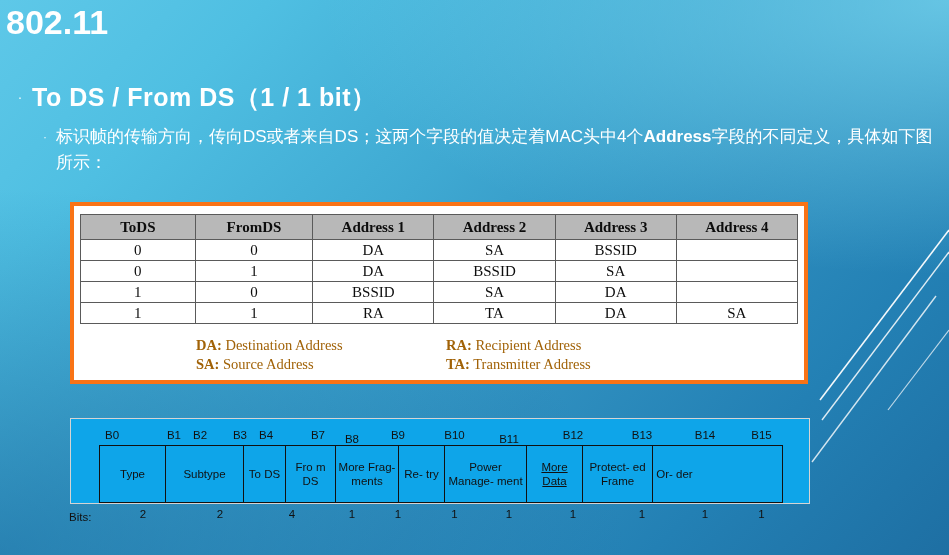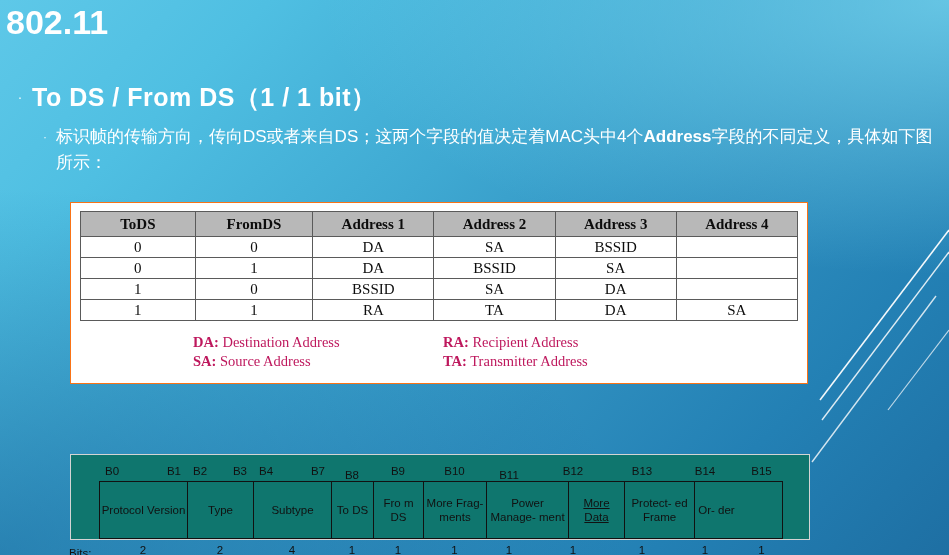--- a/index.html
+++ b/index.html
@@ -84,21 +84,21 @@
     max-width: 880px;
   }
   .bullet-l2 .txt b { font-weight: bold; }
 
   
   .panel-addr {
     position: absolute;
     left: 70px; top: 202px;
     width: 738px; height: 182px;
     background: #ffffff;
-    border: 1px solid #f97316;
+    border: 4px solid #f97316;
   }
   table.addr {
     border-collapse: collapse;
     margin: 8px auto 0 auto;
     width: 718px;
     font-family: "Liberation Serif", serif;
   }
   table.addr th, table.addr td {
     border: 1px solid #5a5a5a;
     text-align: center;
@@ -116,35 +116,34 @@
     font-size: 15px;
     height: 21px;
     padding: 0 2px;
   }
 
   .legend {
     margin: 12px 0 0 0;
     display: flex;
     padding-left: 122px;
     font-family: "Liberation Serif", serif;
-    color: #be185d;
+    color: #a16207;
     font-size: 14.5px;
     line-height: 19px;
   }
   .legend .col { width: 250px; }
   .legend .col .row b { font-weight: bold; }
 
   
   .panel-fc {
     position: absolute;
     left: 70px; top: 418px;
     width: 740px; height: 86px;
-    background: #0f766e;
+    background: #0ea5e9;
     border: 1px solid #d4d4d4;
-    margin-top: 36px;
   }
   .fc-wrap {
     position: relative;
     margin-left: 28px;
     margin-top: 6px;
     width: 684px;
   }
   .fc-bits-head {
     display: flex;
     height: 20px;
@@ -315,37 +314,37 @@
           <span class="b-center">B13</span>
         </div>
         <div class="cell" style="width: 70px;">
           <span class="b-center">B14</span>
         </div>
         <div class="cell" style="width: 43px;">
           <span class="b-center">B15</span>
         </div>
       </div>
     <div class="fc-boxes" id="fc-boxes">
-        <div class="fcell" style="width: 88px;">
-          <span>Protocol Version</span>
-        </div>
         <div class="fcell" style="width: 66px;">
           <span>Type</span>
         </div>
         <div class="fcell" style="width: 78px;">
           <span>Subtype</span>
         </div>
         <div class="fcell" style="width: 42px; text-align: center;">
           <span>To DS</span>
         </div>
         <div class="fcell" style="width: 50px;">
           <span>Fro m DS</span>
         </div>
         <div class="fcell" style="width: 63px;">
           <span>More Frag- ments</span>
+        </div>
+        <div class="fcell" style="width: 46px;">
+          <span>Re- try</span>
         </div>
         <div class="fcell" style="width: 82px;">
           <span>Power Manage- ment</span>
         </div>
         <div class="fcell" style="width: 56px; text-decoration: underline;">
           <span>More Data</span>
         </div>
         <div class="fcell" style="width: 70px;">
           <span>Protect- ed Frame</span>
         </div>

